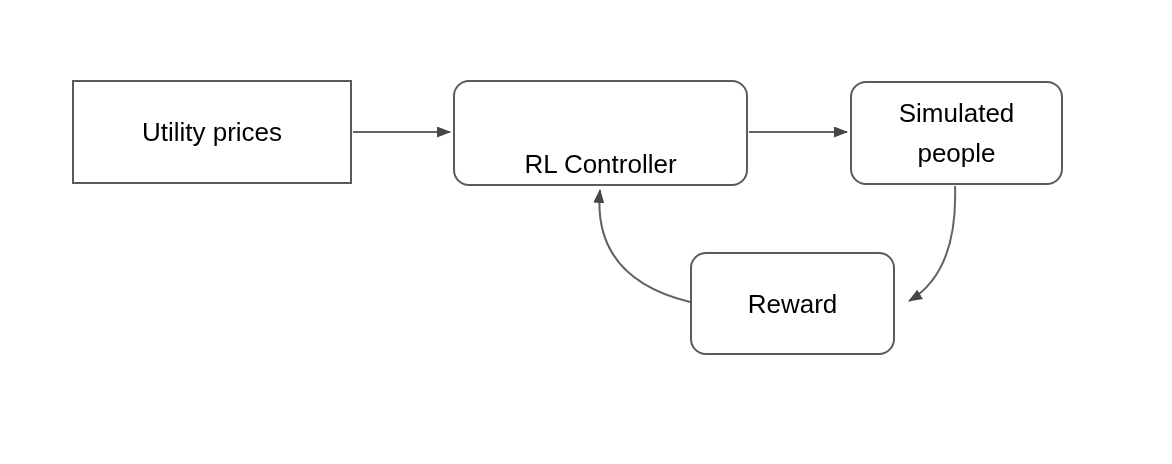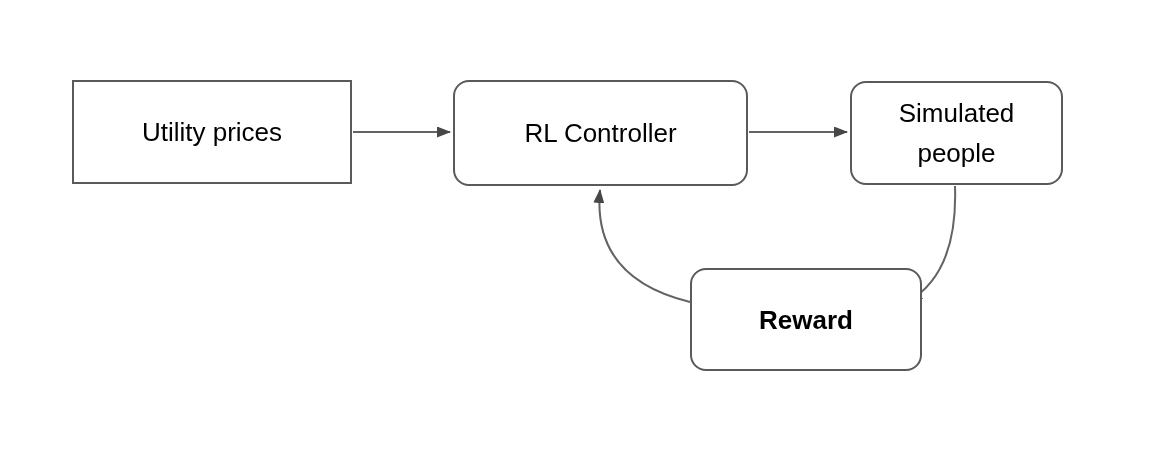--- a/index.html
+++ b/index.html
@@ -43,23 +43,23 @@
     justify-content: center;
     text-align: center;
     background: var(--node-fill);
     border: 2px solid var(--node-border);
     color: var(--text);
     font-size: 26px;
     line-height: 40px;
   }
   .node.rounded { border-radius: 16px; }
   .node-utility   { left: 72px;  top: 80px;  width: 280px; height: 104px; }
-  .node-rl        { left: 453px; top: 80px;  width: 295px; height: 106px; }
+  .node-rl        { left: 453px; top: 80px;  width: 295px; height: 106px; align-items: flex-end; }
   .node-simulated { left: 850px; top: 81px;  width: 213px; height: 104px; padding: 0 18px; justify-content: flex-end; }
-  .node-reward    { left: 690px; top: 268px; width: 232px; height: 103px; font-weight: bold; }
+  .node-reward    { left: 690px; top: 252px; width: 205px; height: 103px; }
 </style>
 </head>
 <body>
 
 <div class="canvas">
 
   <svg class="connector-layer" viewBox="0 0 1172 464" xmlns="http://www.w3.org/2000/svg">
     <defs>
       <marker id="arrow" viewBox="0 0 14 11" refX="13" refY="5.5" markerWidth="14" markerHeight="11" markerUnits="userSpaceOnUse" orient="auto">
         <path class="arrowhead-shape" d="M0,0 L14,5.5 L0,11 Z"></path>

